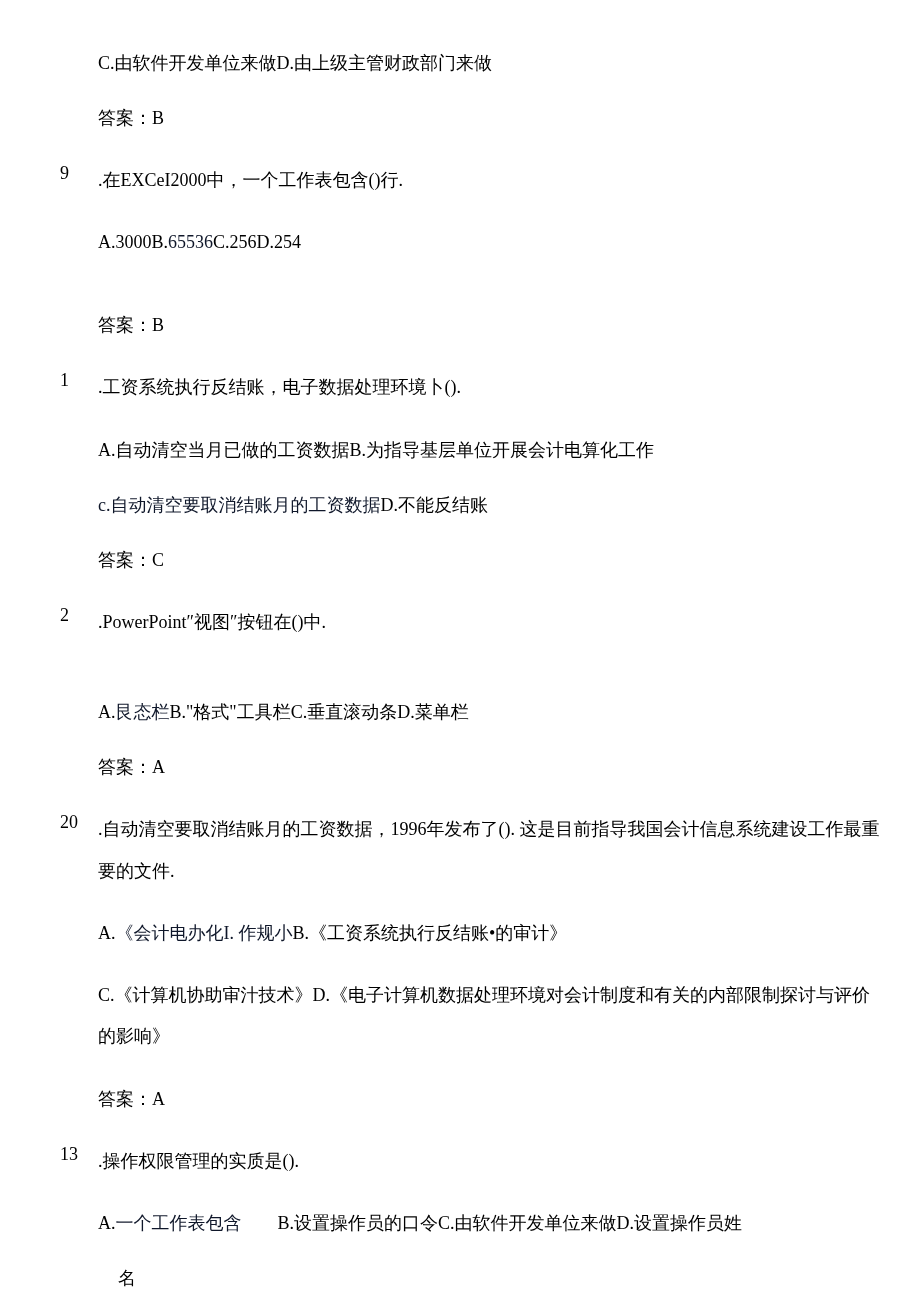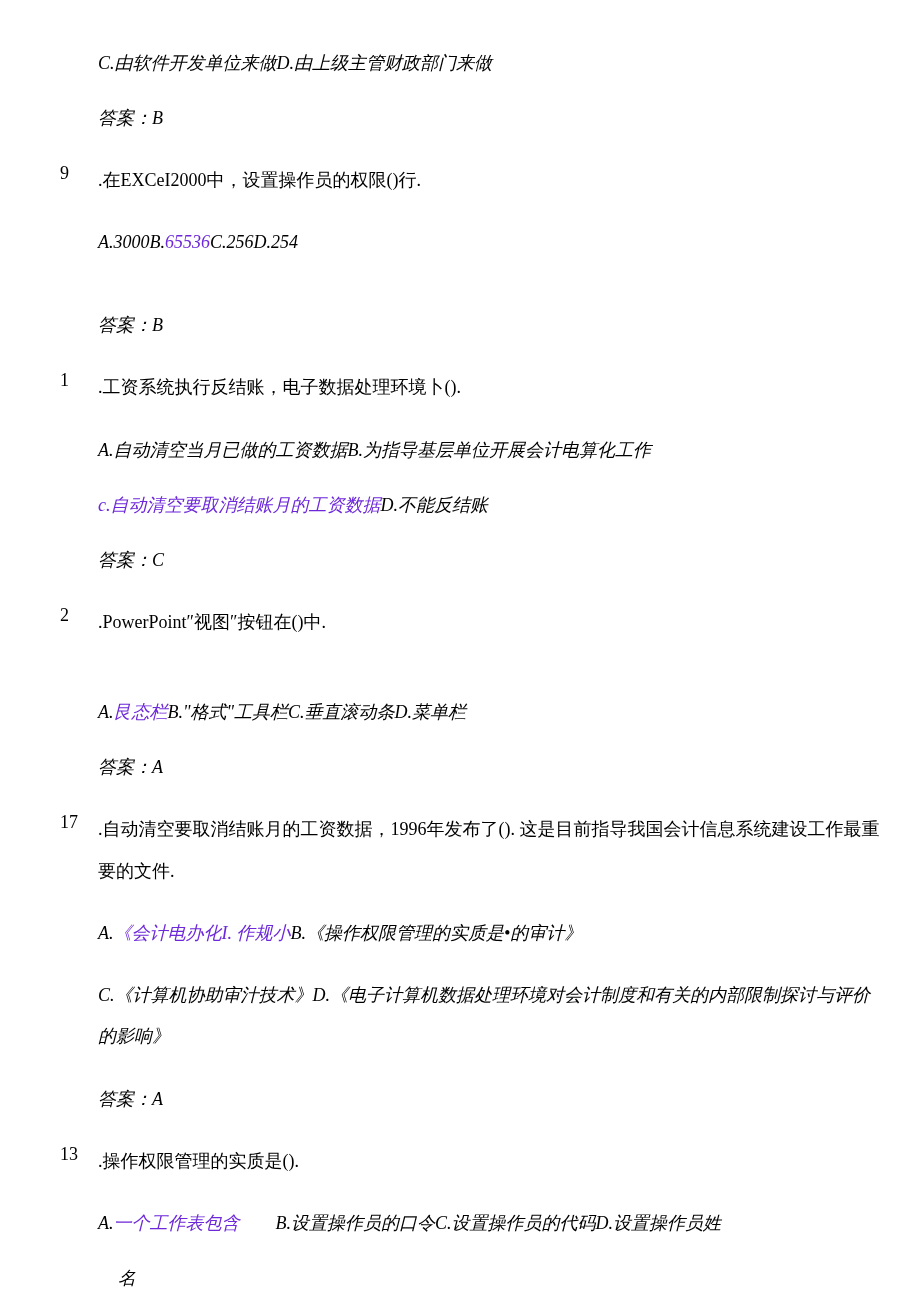--- a/index.html
+++ b/index.html
@@ -8,53 +8,52 @@
     font-family: "SimSun", "宋体", serif;
     font-size: 18px;
     color: #000;
     background: #fff;
     width: 920px;
     box-sizing: border-box;
     line-height: 1.5;
   }
   .block {
     margin-bottom: 28px;
-    font-style: italic;
   }
   .indent1 {
     padding-left: 58px;
   }
   .qnum {
     display: flex;
     padding-left: 20px;
     margin-bottom: 28px;
   }
   .qnum .num {
     min-width: 38px;
   }
   .qnum .txt {
     flex: 1;
     line-height: 2.3;
   }
-  .green { color: #6d28d9; }
+  .green { color: #0f172a; }
   .gap { height: 28px; }
 </style>
 </head>
 <body>
 
 <div class="block indent1">
   <span>C.由软件开发单位来做D.由上级主管财政部门来做</span>
 </div>
 <div class="block indent1">
   <span>答案：B</span>
 </div>
 
 <div class="qnum">
   <span class="num">9</span>
-  <span class="txt">.在EXCeI2000中，设置操作员的权限()行.</span>
+  <span class="txt">.在EXCeI2000中，一个工作表包含()行.</span>
 </div>
 <div class="block indent1">
   <span>A.3000B.</span><span class="green">65536</span><span>C.256D.254</span>
 </div>
 <div class="gap"></div>
 <div class="block indent1">
   <span>答案：B</span>
 </div>
 
 <div class="qnum">
@@ -77,35 +76,35 @@
 </div>
 <div class="gap"></div>
 <div class="block indent1">
   <span>A.</span><span class="green">艮态栏</span><span>B."格式"工具栏C.垂直滚动条D.菜单栏</span>
 </div>
 <div class="block indent1">
   <span>答案：A</span>
 </div>
 
 <div class="qnum">
-  <span class="num">17</span>
+  <span class="num">20</span>
   <span class="txt">.自动清空要取消结账月的工资数据，1996年发布了(). 这是目前指导我国会计信息系统建设工作最重要的文件.</span>
 </div>
 <div class="block indent1">
-  <span>A.</span><span class="green">《会计电办化I. 作规小</span><span>B.《操作权限管理的实质是•的审计》</span>
+  <span>A.</span><span class="green">《会计电办化I. 作规小</span><span>B.《工资系统执行反结账•的审计》</span>
 </div>
 <div class="block indent1" style="line-height:2.3;">
   <span>C.《计算机协助审汁技术》D.《电子计算机数据处理环境对会计制度和有关的内部限制探讨与评价的影响》</span>
 </div>
 <div class="block indent1">
   <span>答案：A</span>
 </div>
 
 <div class="qnum">
   <span class="num">13</span>
   <span class="txt">.操作权限管理的实质是().</span>
 </div>
 <div class="block indent1">
-  <span>A.</span><span class="green">一个工作表包含</span><span>  </span><span>B.设置操作员的口令C.设置操作员的代码D.设置操作员姓</span>
+  <span>A.</span><span class="green">一个工作表包含</span><span>  </span><span>B.设置操作员的口令C.由软件开发单位来做D.设置操作员姓</span>
 </div>
 <div class="block indent1" style="padding-left:78px">
   <span>名</span>
 </div>
 
 </body></html>

